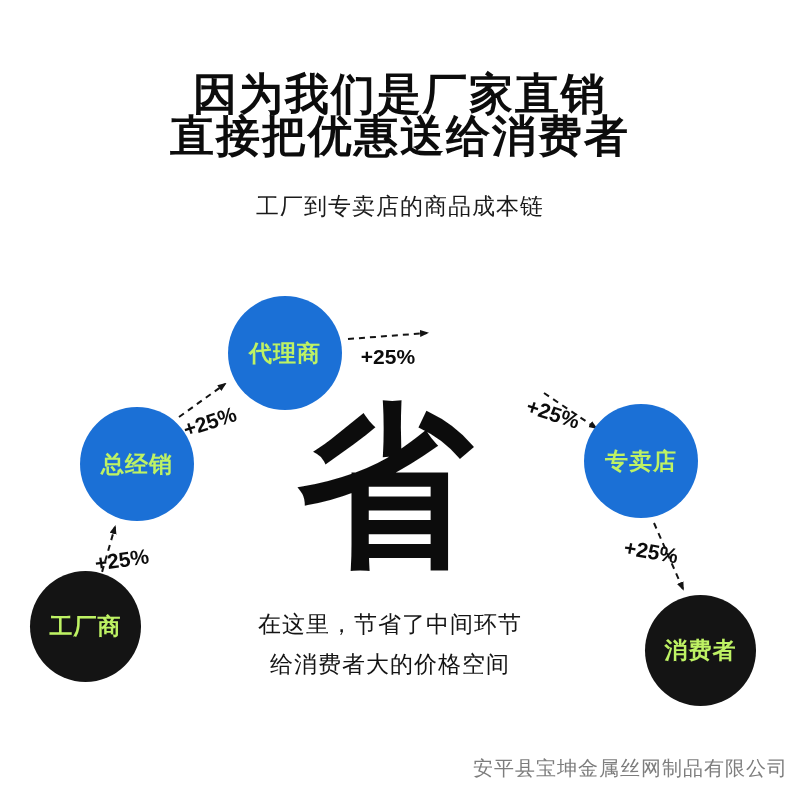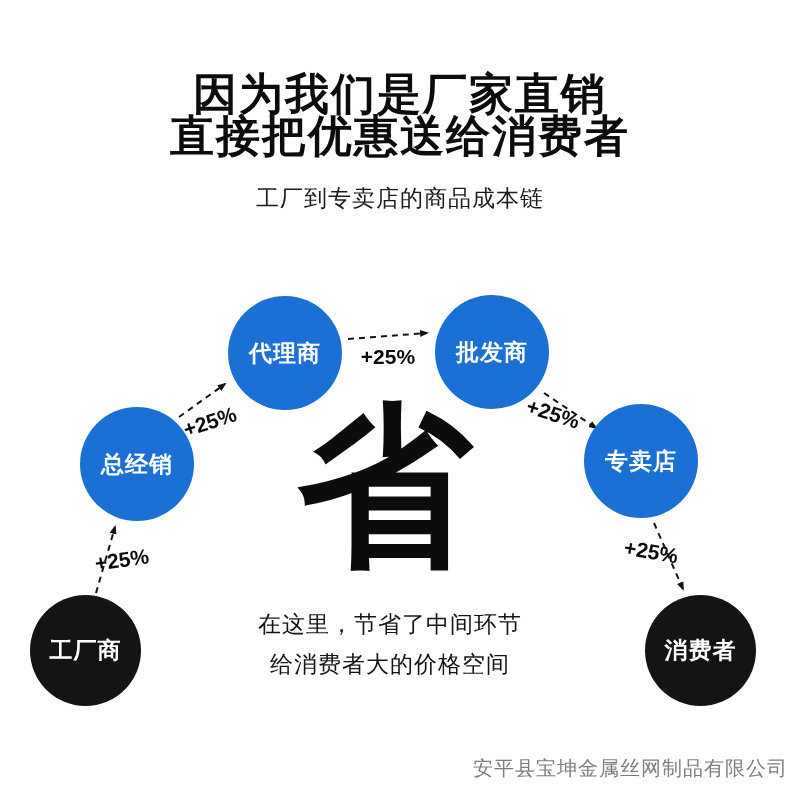--- a/index.html
+++ b/index.html
@@ -6,32 +6,32 @@
   body{font-family:"Liberation Sans","DejaVu Sans",sans-serif;}
   .canvas{position:relative;width:800px;height:800px;background:#ffffff;overflow:hidden;margin:3px auto;}
 
   .title{position:absolute;left:0;width:800px;text-align:center;color:#0c0c0c;
          font-weight:bold;font-size:44px;letter-spacing:2px;}
   .title.l1{top:62px;}
   .title.l2{top:104px;}
 
   .subtitle{position:absolute;left:0;width:800px;text-align:center;color:#1a1a1a;
             font-size:23px;letter-spacing:1px;}
-  .subtitle.l1{top:180px;}
+  .subtitle.l1{top:188px;}
   .subtitle.l2{top:224px;}
 
   .node{position:absolute;border-radius:50%;display:flex;align-items:center;justify-content:center;
-        color:#ffffff;font-weight:bold;font-size:23px;letter-spacing:1px;}
+        color:#bef264;font-weight:bold;font-size:23px;letter-spacing:1px;}
   .node.blue{background:#1b70d6;}
   .node.black{background:#141414;}
   .node.distributor{left:80px;top:404px;width:114px;height:114px;}
   .node.agent{left:228px;top:293px;width:114px;height:114px;}
   .node.wholesaler{left:435px;top:292px;width:114px;height:114px;}
   .node.store{left:584px;top:401px;width:114px;height:114px;}
-  .node.factory{left:30px;top:592px;width:111px;height:111px;}
+  .node.factory{left:30px;top:568px;width:111px;height:111px;}
   .node.consumer{left:645px;top:592px;width:111px;height:111px;}
 
   .markup{position:absolute;color:#0c0c0c;font-size:21px;font-weight:600;white-space:nowrap;}
   .markup.m1{left:122px;top:557px;transform:translate(-50%,-50%) rotate(-8deg);}
   .markup.m2{left:210px;top:419px;transform:translate(-50%,-50%) rotate(-18deg);}
   .markup.m3{left:388px;top:354px;transform:translate(-50%,-50%);}
   .markup.m4{left:553px;top:411px;transform:translate(-50%,-50%) rotate(18deg);}
   .markup.m5{left:651px;top:549px;transform:translate(-50%,-50%) rotate(10deg);}
 
   .save-char{position:absolute;left:385px;top:483px;transform:translate(-50%,-50%);
@@ -75,23 +75,20 @@
 
   <div class="node black factory">
     <span>工厂商</span>
   </div>
   <div class="node blue distributor">
     <span>总经销</span>
   </div>
   <div class="node blue agent">
     <span>代理商</span>
   </div>
-  <div class="node blue wholesaler">
-    <span>批发商</span>
-  </div>
   <div class="node blue store">
     <span>专卖店</span>
   </div>
   <div class="node black consumer">
     <span>消费者</span>
   </div>
 
   <div class="markup m1">+25%</div>
   <div class="markup m2">+25%</div>
   <div class="markup m3">+25%</div>

